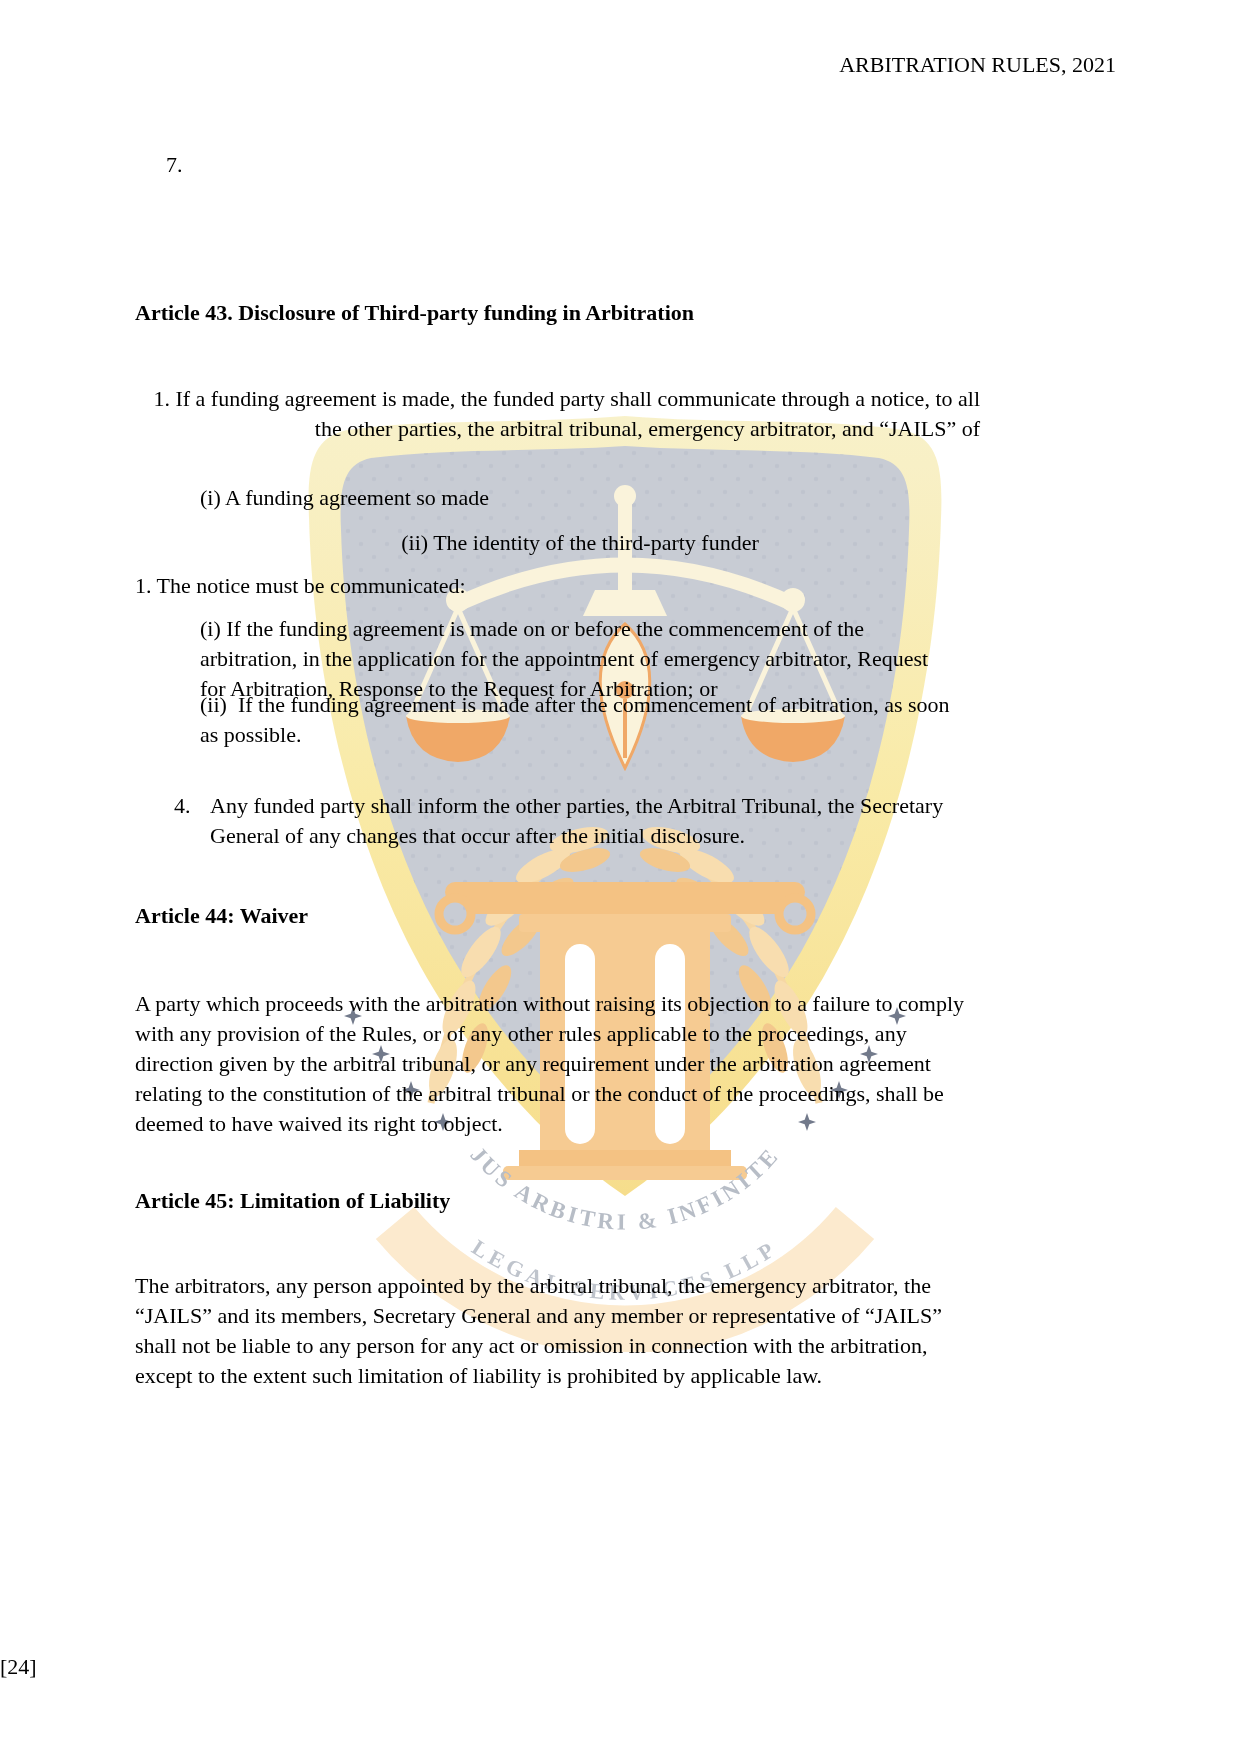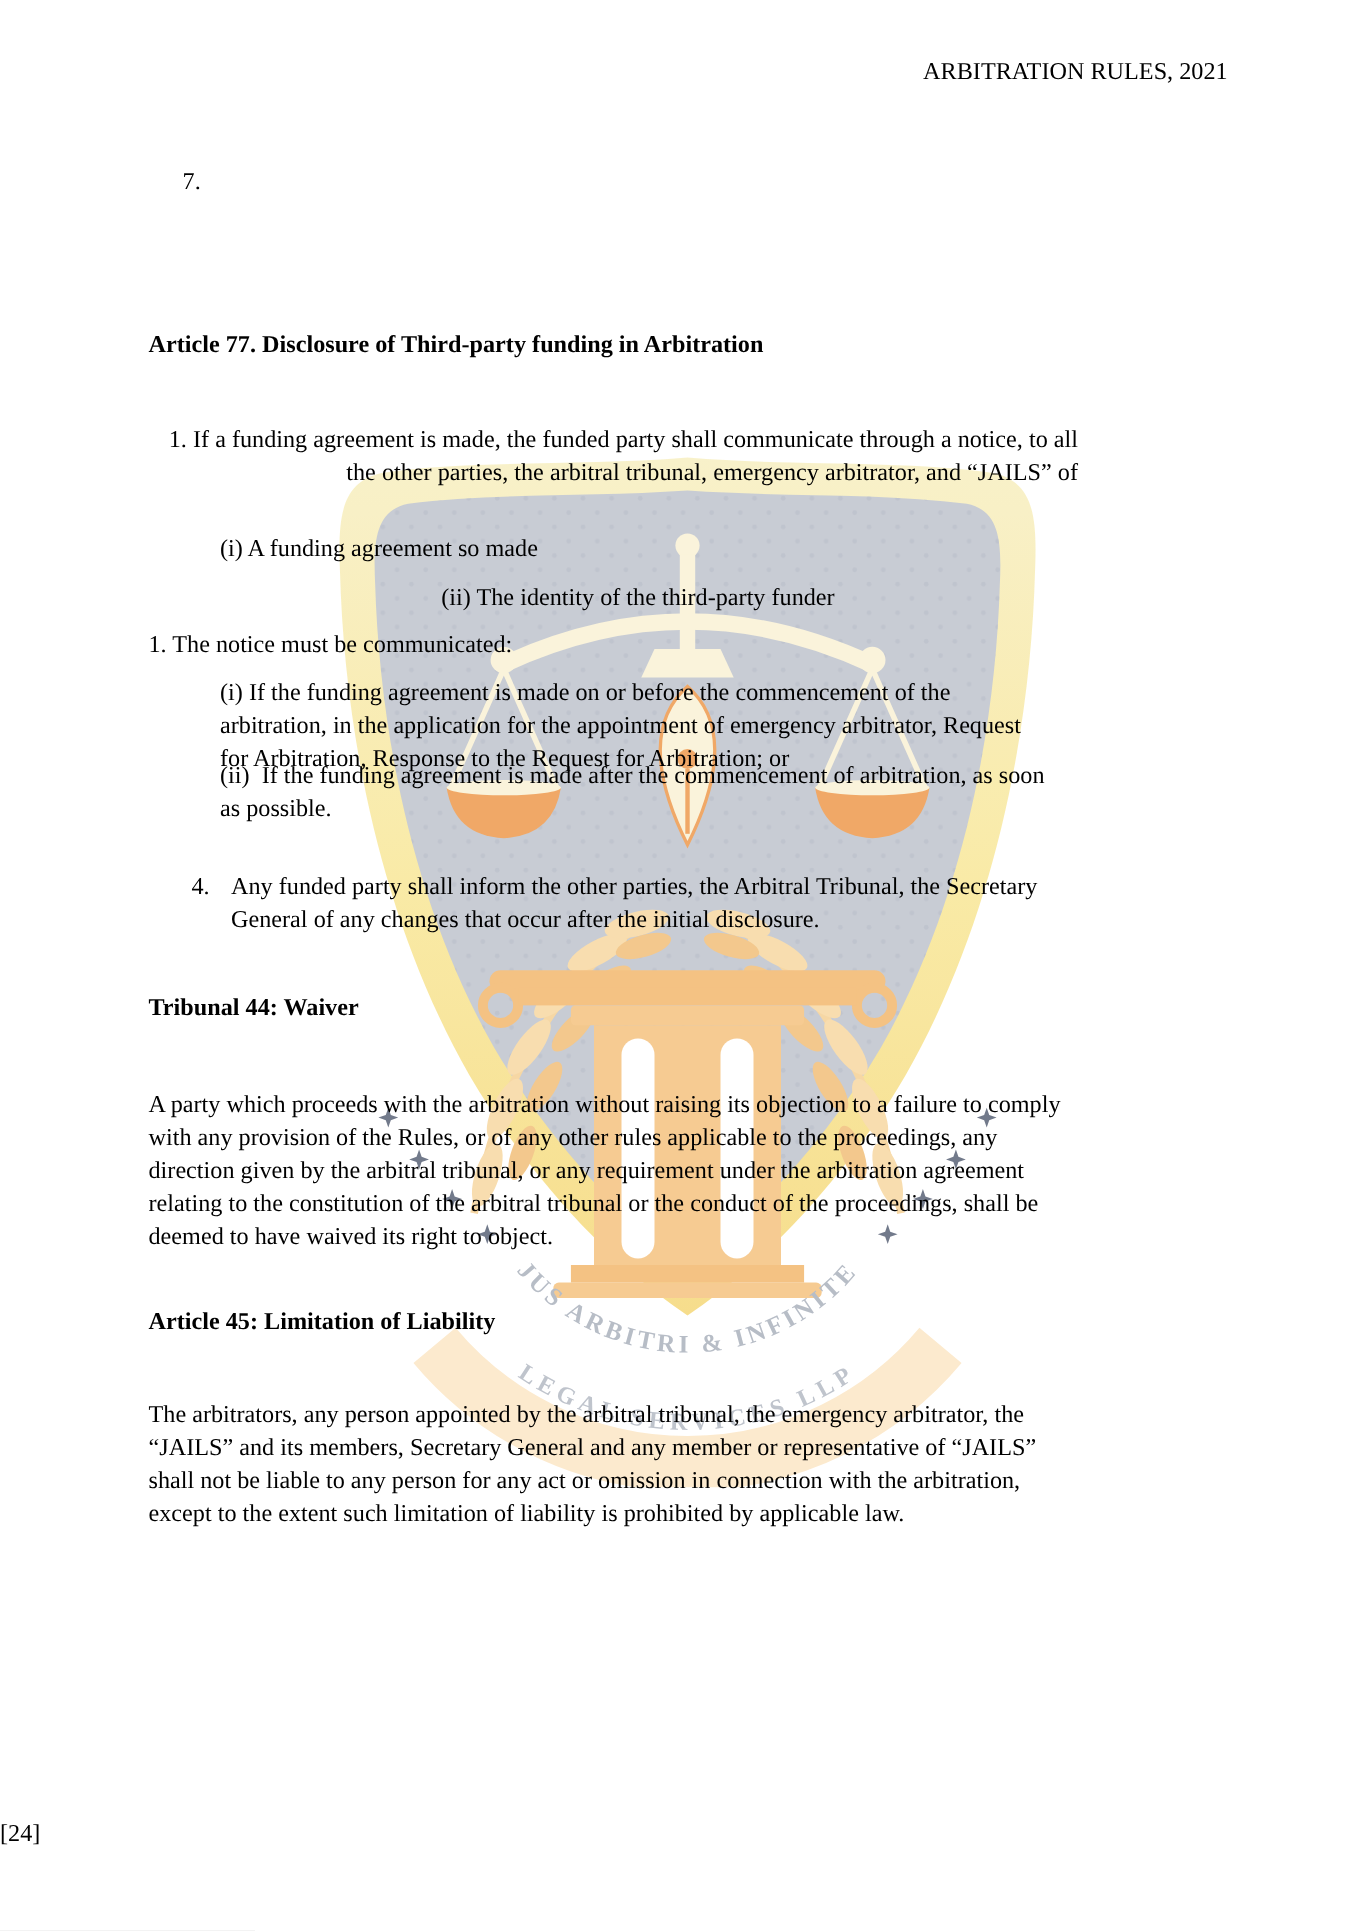--- a/index.html
+++ b/index.html
@@ -162,40 +162,40 @@
       </text>
     </g>
   </svg>
 
   <div class="t right" style="left:0;top:50px;width:1080px;">ARBITRATION RULES, 2021</div>
 
   <div class="t hanging" style="left:166px;top:150px;width:814px;">
     <span class="marker">7.</span>
   </div>
 
-  <div class="t h" style="left:135px;top:298px;width:900px;">Article 77. Disclosure of Third-party funding in Arbitration</div>
+  <div class="t h" style="left:135px;top:298px;width:900px;">Article 43. Disclosure of Third-party funding in Arbitration</div>
 
   <div class="t" style="left:135px;top:384px;width:845px;text-align:right;">1. If a funding agreement is made, the funded party shall communicate through a notice, to all the other parties, the arbitral tribunal, emergency arbitrator, and “JAILS” of</div>
 
   <div class="t" style="left:200px;top:483px;width:760px;">(i) A funding agreement so made</div>
 
   <div class="t" style="left:200px;top:528px;width:760px;text-align:center;">(ii) The identity of the third-party funder</div>
 
   <div class="t" style="left:135px;top:571px;width:845px;">1. The notice must be communicated:</div>
 
   <div class="t" style="left:200px;top:614px;width:748px;">(i) If the funding agreement is made on or before the commencement of the arbitration, in the application for the appointment of emergency arbitrator, Request for Arbitration, Response to the Request for Arbitration; or</div>
 
   <div class="t" style="left:200px;top:690px;width:758px;">(ii)&nbsp; If the funding agreement is made after the commencement of arbitration, as soon as possible.</div>
 
   <div class="t hanging" style="left:174px;top:791px;width:762px;">
     <span class="marker">4.</span>
     <span>Any funded party shall inform the other parties, the Arbitral Tribunal, the Secretary General of any changes that occur after the initial disclosure.</span>
   </div>
 
-  <div class="t h" style="left:135px;top:901px;width:900px;">Tribunal 44: Waiver</div>
+  <div class="t h" style="left:135px;top:901px;width:900px;">Article 44: Waiver</div>
 
   <div class="t" style="left:135px;top:989px;width:845px;">A party which proceeds with the arbitration without raising its objection to a failure to comply with any provision of the Rules, or of any other rules applicable to the proceedings, any direction given by the arbitral tribunal, or any requirement under the arbitration agreement relating to the constitution of the arbitral tribunal or the conduct of the proceedings, shall be deemed to have waived its right to object.</div>
 
   <div class="t h" style="left:135px;top:1186px;width:900px;">Article 45: Limitation of Liability</div>
 
   <div class="t" style="left:135px;top:1271px;width:845px;">The arbitrators, any person appointed by the arbitral tribunal, the emergency arbitrator, the “JAILS” and its members, Secretary General and any member or representative of “JAILS” shall not be liable to any person for any act or omission in connection with the arbitration, except to the extent such limitation of liability is prohibited by applicable law.</div>
 
   <div class="t center" style="left:0;top:1652px;width:1240px;">[24]</div>
 
 </div>

